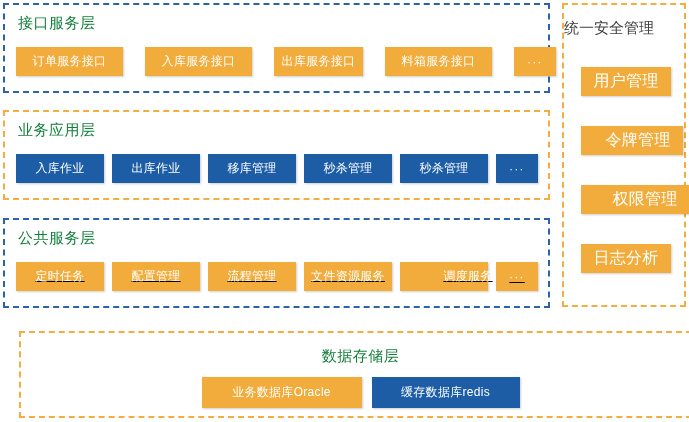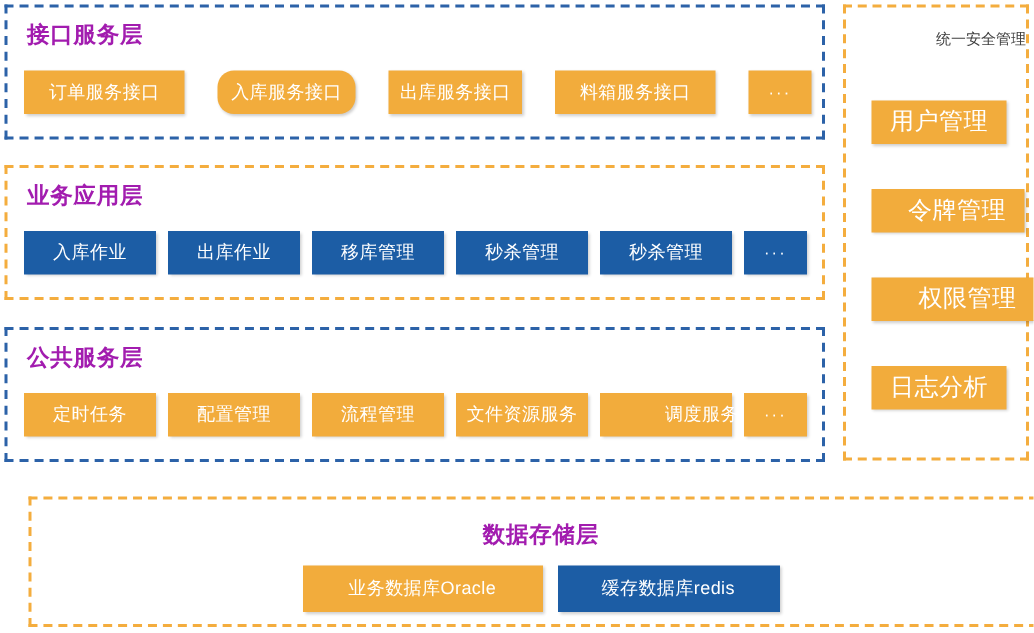--- a/index.html
+++ b/index.html
@@ -20,24 +20,23 @@
     position: absolute;
     box-sizing: border-box;
     background: #ffffff;
   }
   .layer.blue-border  { border: 2px dashed #2C62A8; }
   .layer.orange-border{ border: 2px dashed #F4AD3E; }
 
   .layer-title {
     position: absolute;
     font-size: 15px;
-    color: #a21caf;
+    color: #15803d;
     letter-spacing: .5px;
     white-space: nowrap;
-    font-weight: bold;
   }
   .layer-title.left   { left: 13px; top: 9px; }
   .layer-title.center { left: 0; right: 0; top: 14px; text-align: center; }
 
   
   .btn-row {
     position: absolute;
     display: flex;
     align-items: center;
   }
@@ -70,22 +69,22 @@
     top: 3px;
     width: 124px;
     height: 304px;
     box-sizing: border-box;
     border: 2px dashed #F4AD3E;
     background: #ffffff;
   }
   #security-panel .sec-title {
     position: absolute;
     left: 0; right: 0; top: 14px;
-    text-align: right;
-    font-size: 10px;
+    text-align: left;
+    font-size: 15px;
     color: #404040;
     white-space: nowrap;
   }
   .sec-btn {
     position: absolute;
     left: 17px;
     width: 90px;
     height: 29px;
     display: flex;
     align-items: center;
@@ -110,42 +109,42 @@
   }
   #storage-layer .chip { height: 31px; }
 </style>
 </head>
 <body>
 
 <div class="layer blue-border" id="layer-1" style="left:3px; top:3px; width:547px; height:90px;">
   <div class="layer-title left">接口服务层</div>
   <div class="btn-row" style="left:11px; top:42px; gap:22px;">
     <div class="chip orange" style="width:107px;">订单服务接口</div>
-    <div class="chip orange" style="width:92px;border-radius:11px;">入库服务接口</div>
+    <div class="chip orange" style="width:107px;">入库服务接口</div>
     <div class="chip orange" style="width:89px;">出库服务接口</div>
     <div class="chip orange" style="width:107px;">料箱服务接口</div>
     <div class="chip orange ellipsis" style="width:42px;">···</div>
   </div>
 </div>
 
 <div class="layer orange-border" id="layer-2" style="left:3px; top:110px; width:547px; height:90px;">
   <div class="layer-title left">业务应用层</div>
   <div class="btn-row" style="left:11px; top:42px; gap:8px;">
     <div class="chip blue" style="width:88px;">入库作业</div>
     <div class="chip blue" style="width:88px;">出库作业</div>
     <div class="chip blue" style="width:88px;">移库管理</div>
     <div class="chip blue" style="width:88px;">秒杀管理</div>
     <div class="chip blue" style="width:88px;">秒杀管理</div>
     <div class="chip blue ellipsis" style="width:42px;">···</div>
   </div>
 </div>
 
 <div class="layer blue-border" id="layer-3" style="left:3px; top:218px; width:547px; height:90px;">
   <div class="layer-title left">公共服务层</div>
-  <div class="btn-row" style="left:11px; top:42px; gap:8px;">
+  <div class="btn-row" style="left:11px; top:42px; gap:8px;text-decoration:underline;">
     <div class="chip orange" style="width:88px;">定时任务</div>
     <div class="chip orange" style="width:88px;">配置管理</div>
     <div class="chip orange" style="width:88px;">流程管理</div>
     <div class="chip orange" style="width:88px;">文件资源服务</div>
     <div class="chip orange" style="width:88px;padding-left:48px;">调度服务</div>
     <div class="chip orange ellipsis" style="width:42px;">···</div>
   </div>
 </div>
 
 <div class="layer orange-border" id="storage-layer" style="left:19px; top:331px; width:683px; height:87px;">

